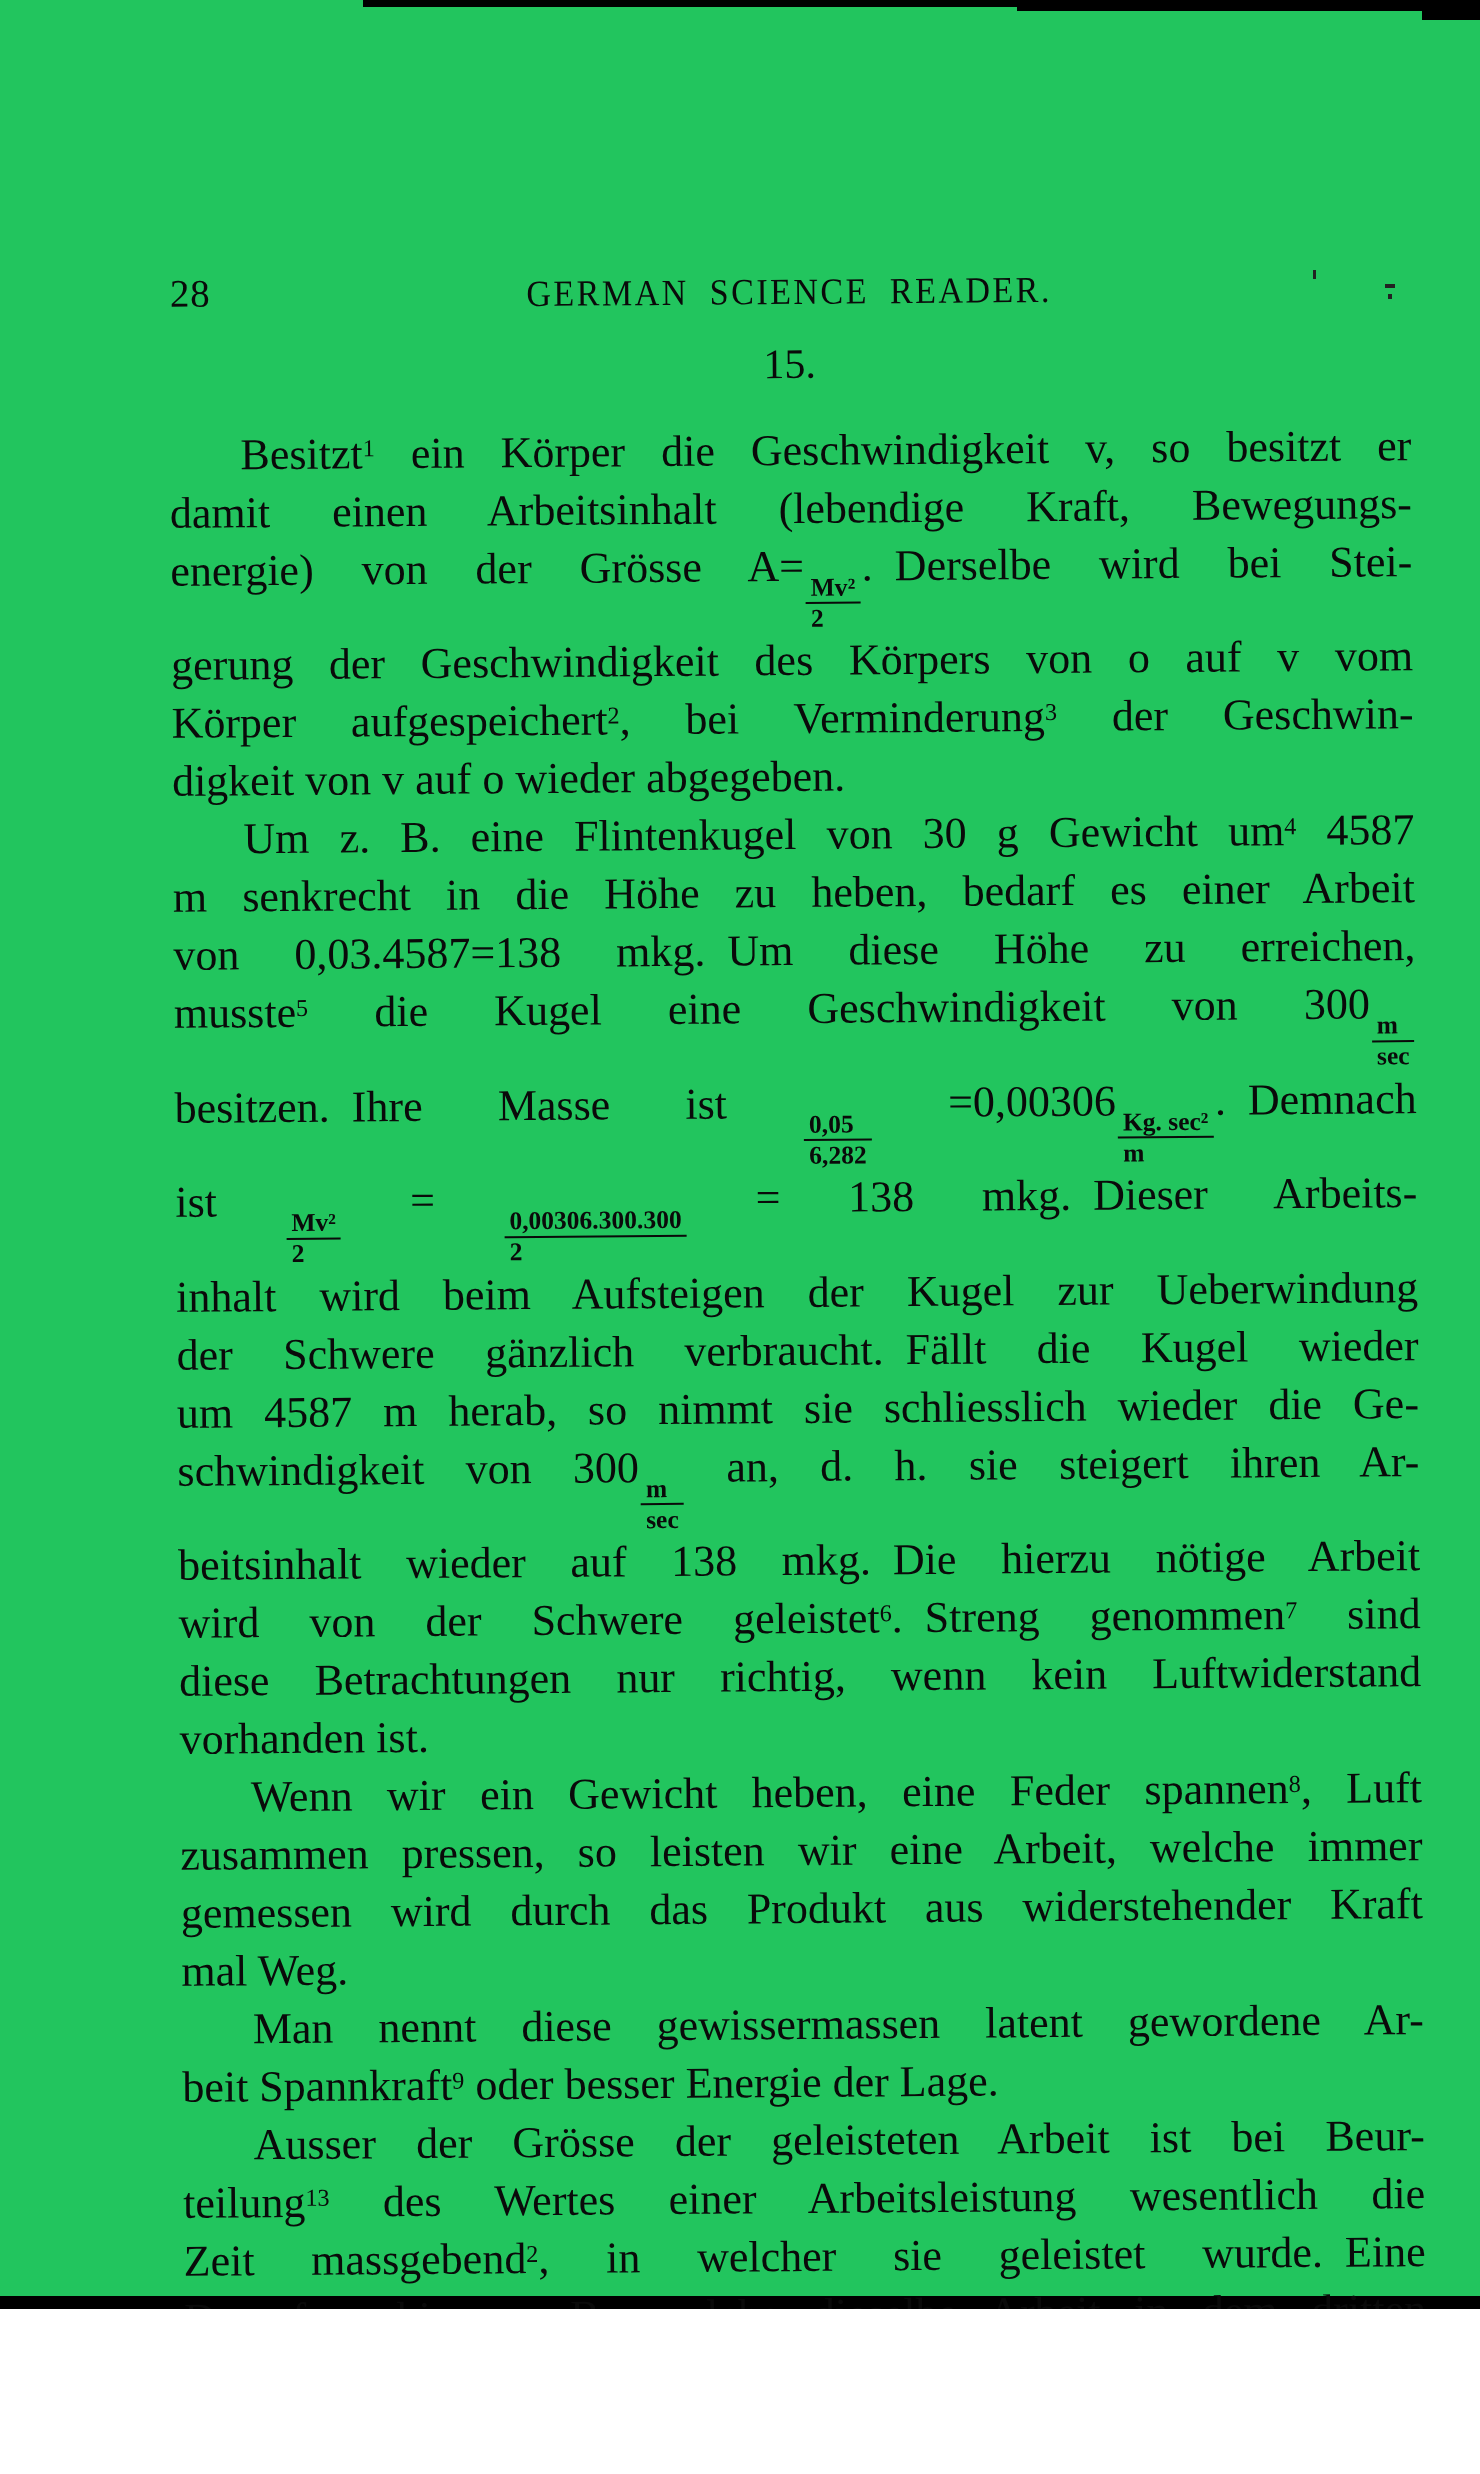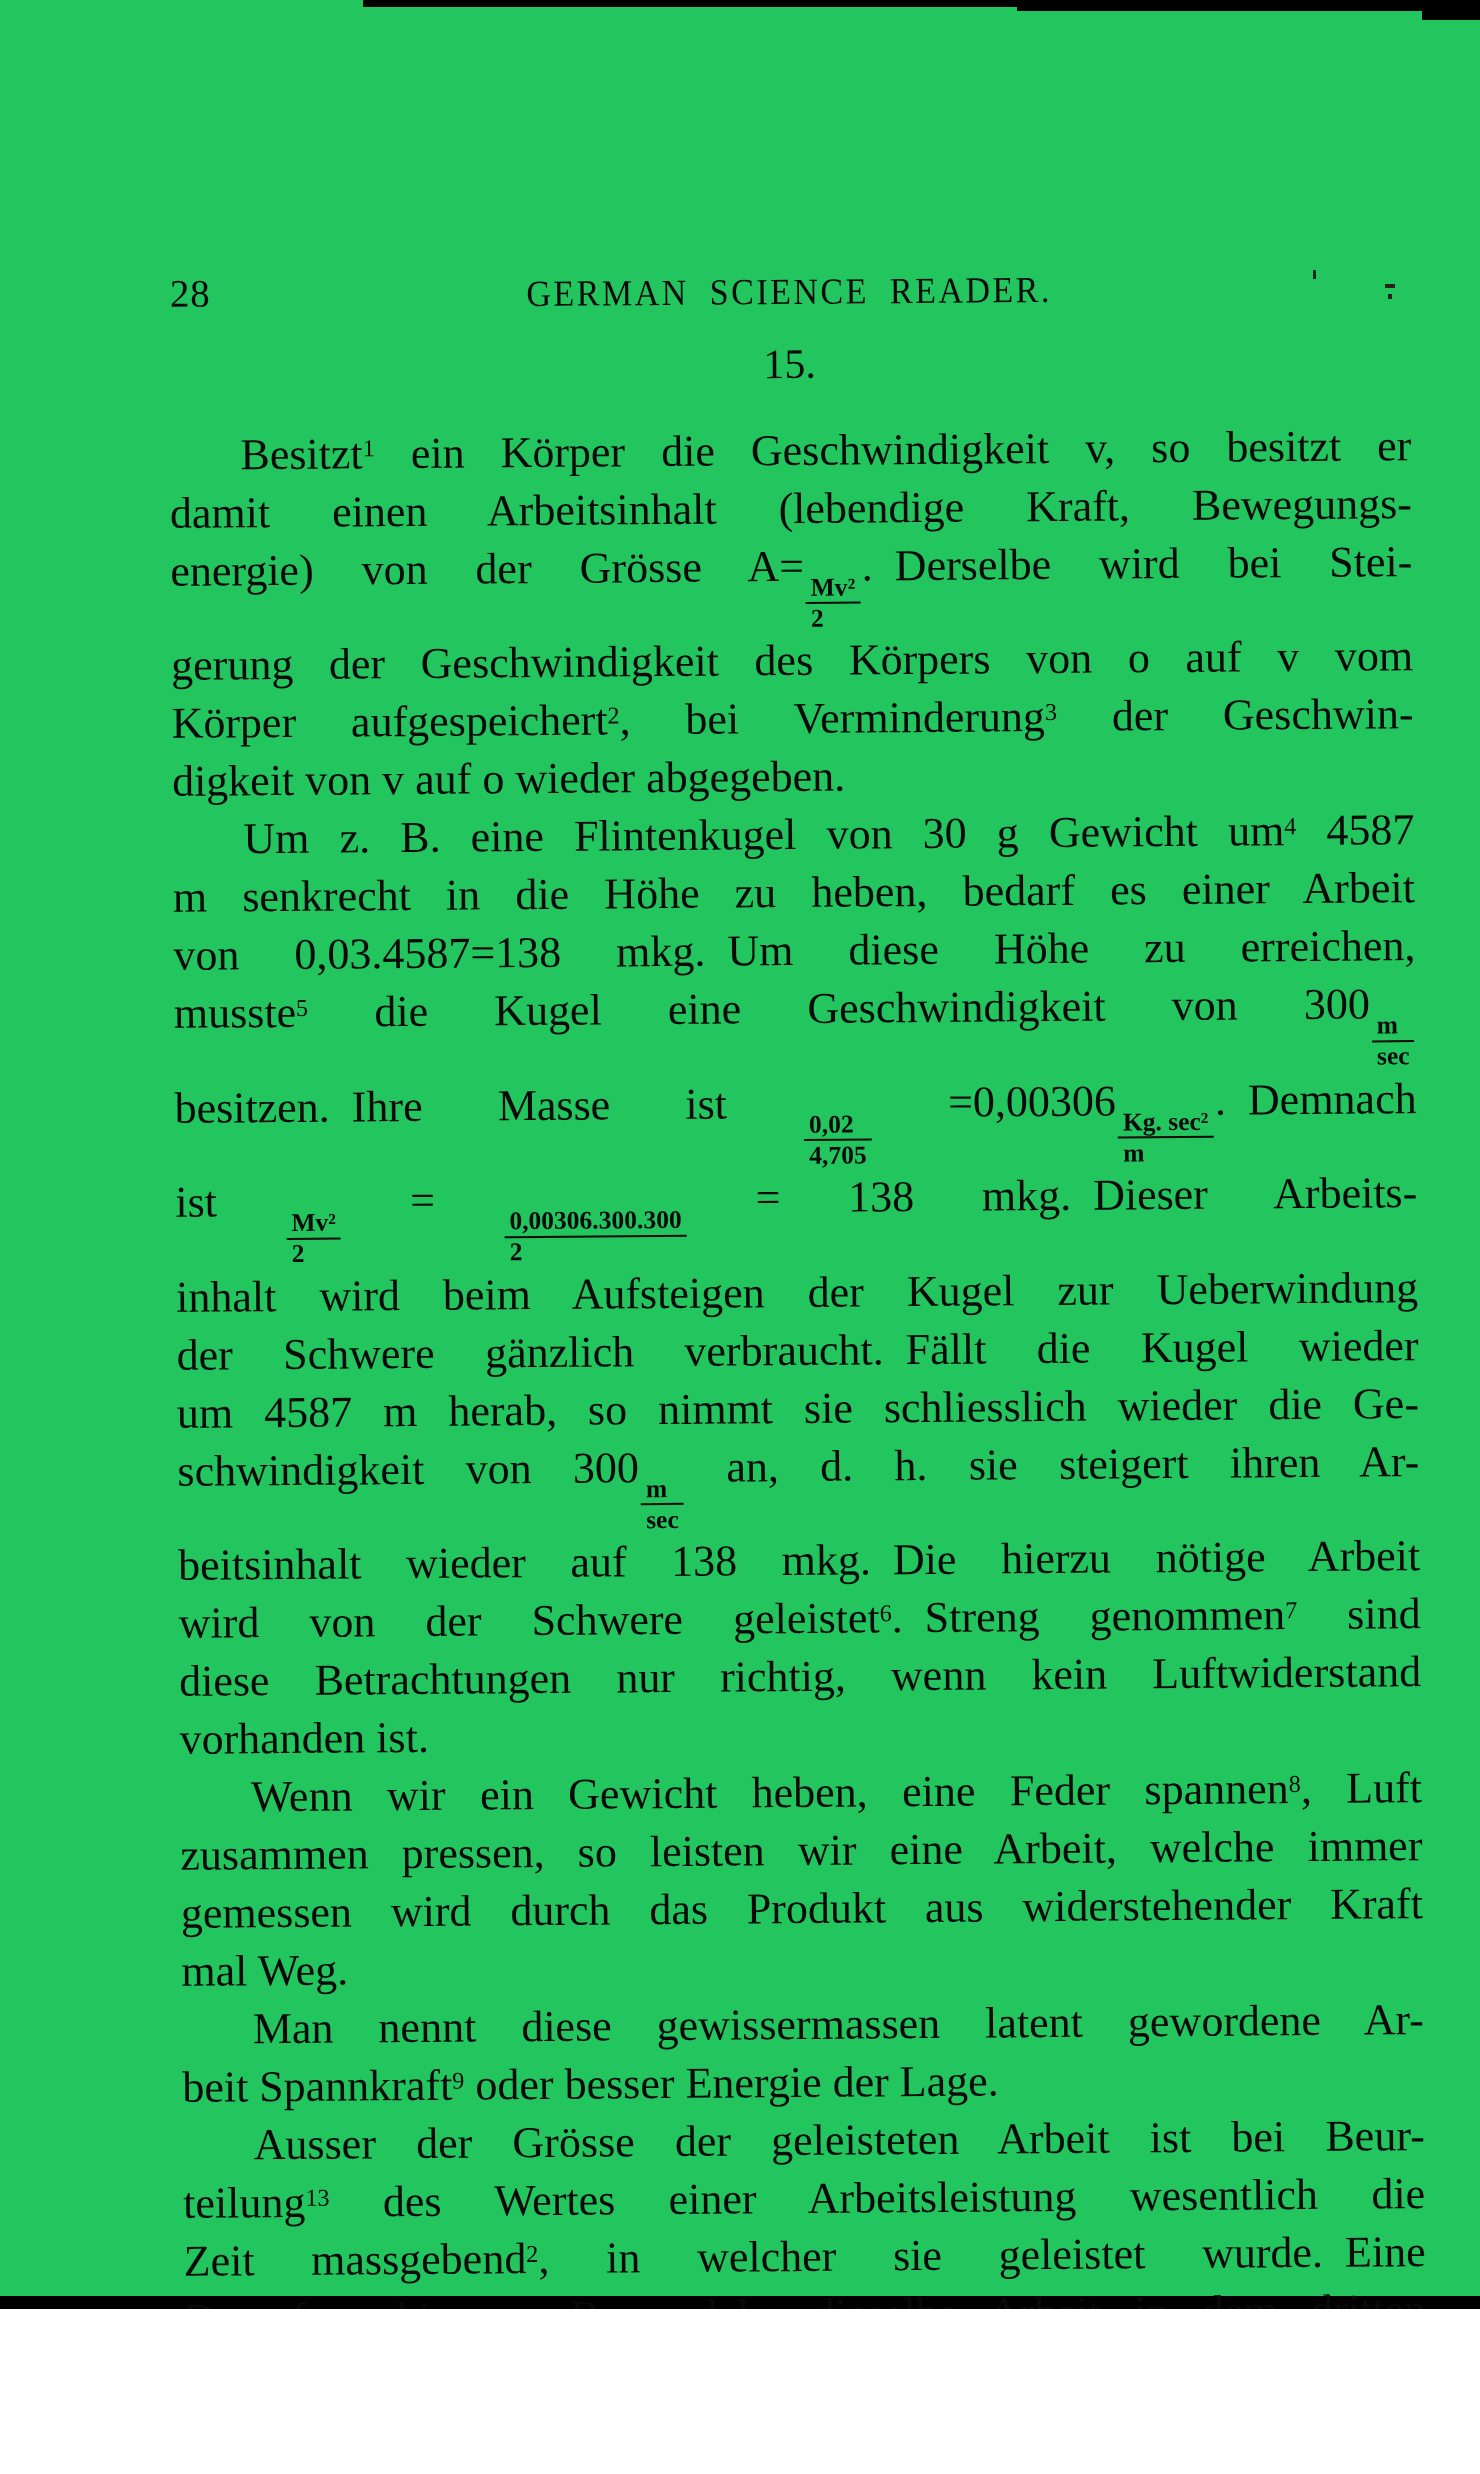--- a/index.html
+++ b/index.html
@@ -124,22 +124,22 @@
         </div>
         <div class="para">
           <div class="line indent">Um z. B. eine Flintenkugel von 30 g Gewicht um<span class="fnmark">4</span> 4587</div>
           <div class="line">m senkrecht in die Höhe zu heben, bedarf es einer Arbeit</div>
           <div class="line">von 0,03.4587=138 mkg. Um diese Höhe zu erreichen,</div>
           <div class="line">musste<span class="fnmark">5</span> die Kugel eine Geschwindigkeit von 300<span class="frac">
               <span class="num">m</span>
               <span class="den">sec</span>
             </span></div>
           <div class="line">besitzen. Ihre Masse ist <span class="frac">
-              <span class="num">0,02</span>
-              <span class="den">4,705</span>
+              <span class="num">0,05</span>
+              <span class="den">6,282</span>
             </span> =0,00306<span class="frac">
               <span class="num">Kg. sec²</span>
               <span class="den">m</span>
             </span>. Demnach</div>
           <div class="line">ist <span class="frac">
               <span class="num">Mv²</span>
               <span class="den">2</span>
             </span> = <span class="frac">
               <span class="num">0,00306.300.300</span>
               <span class="den">2</span>

